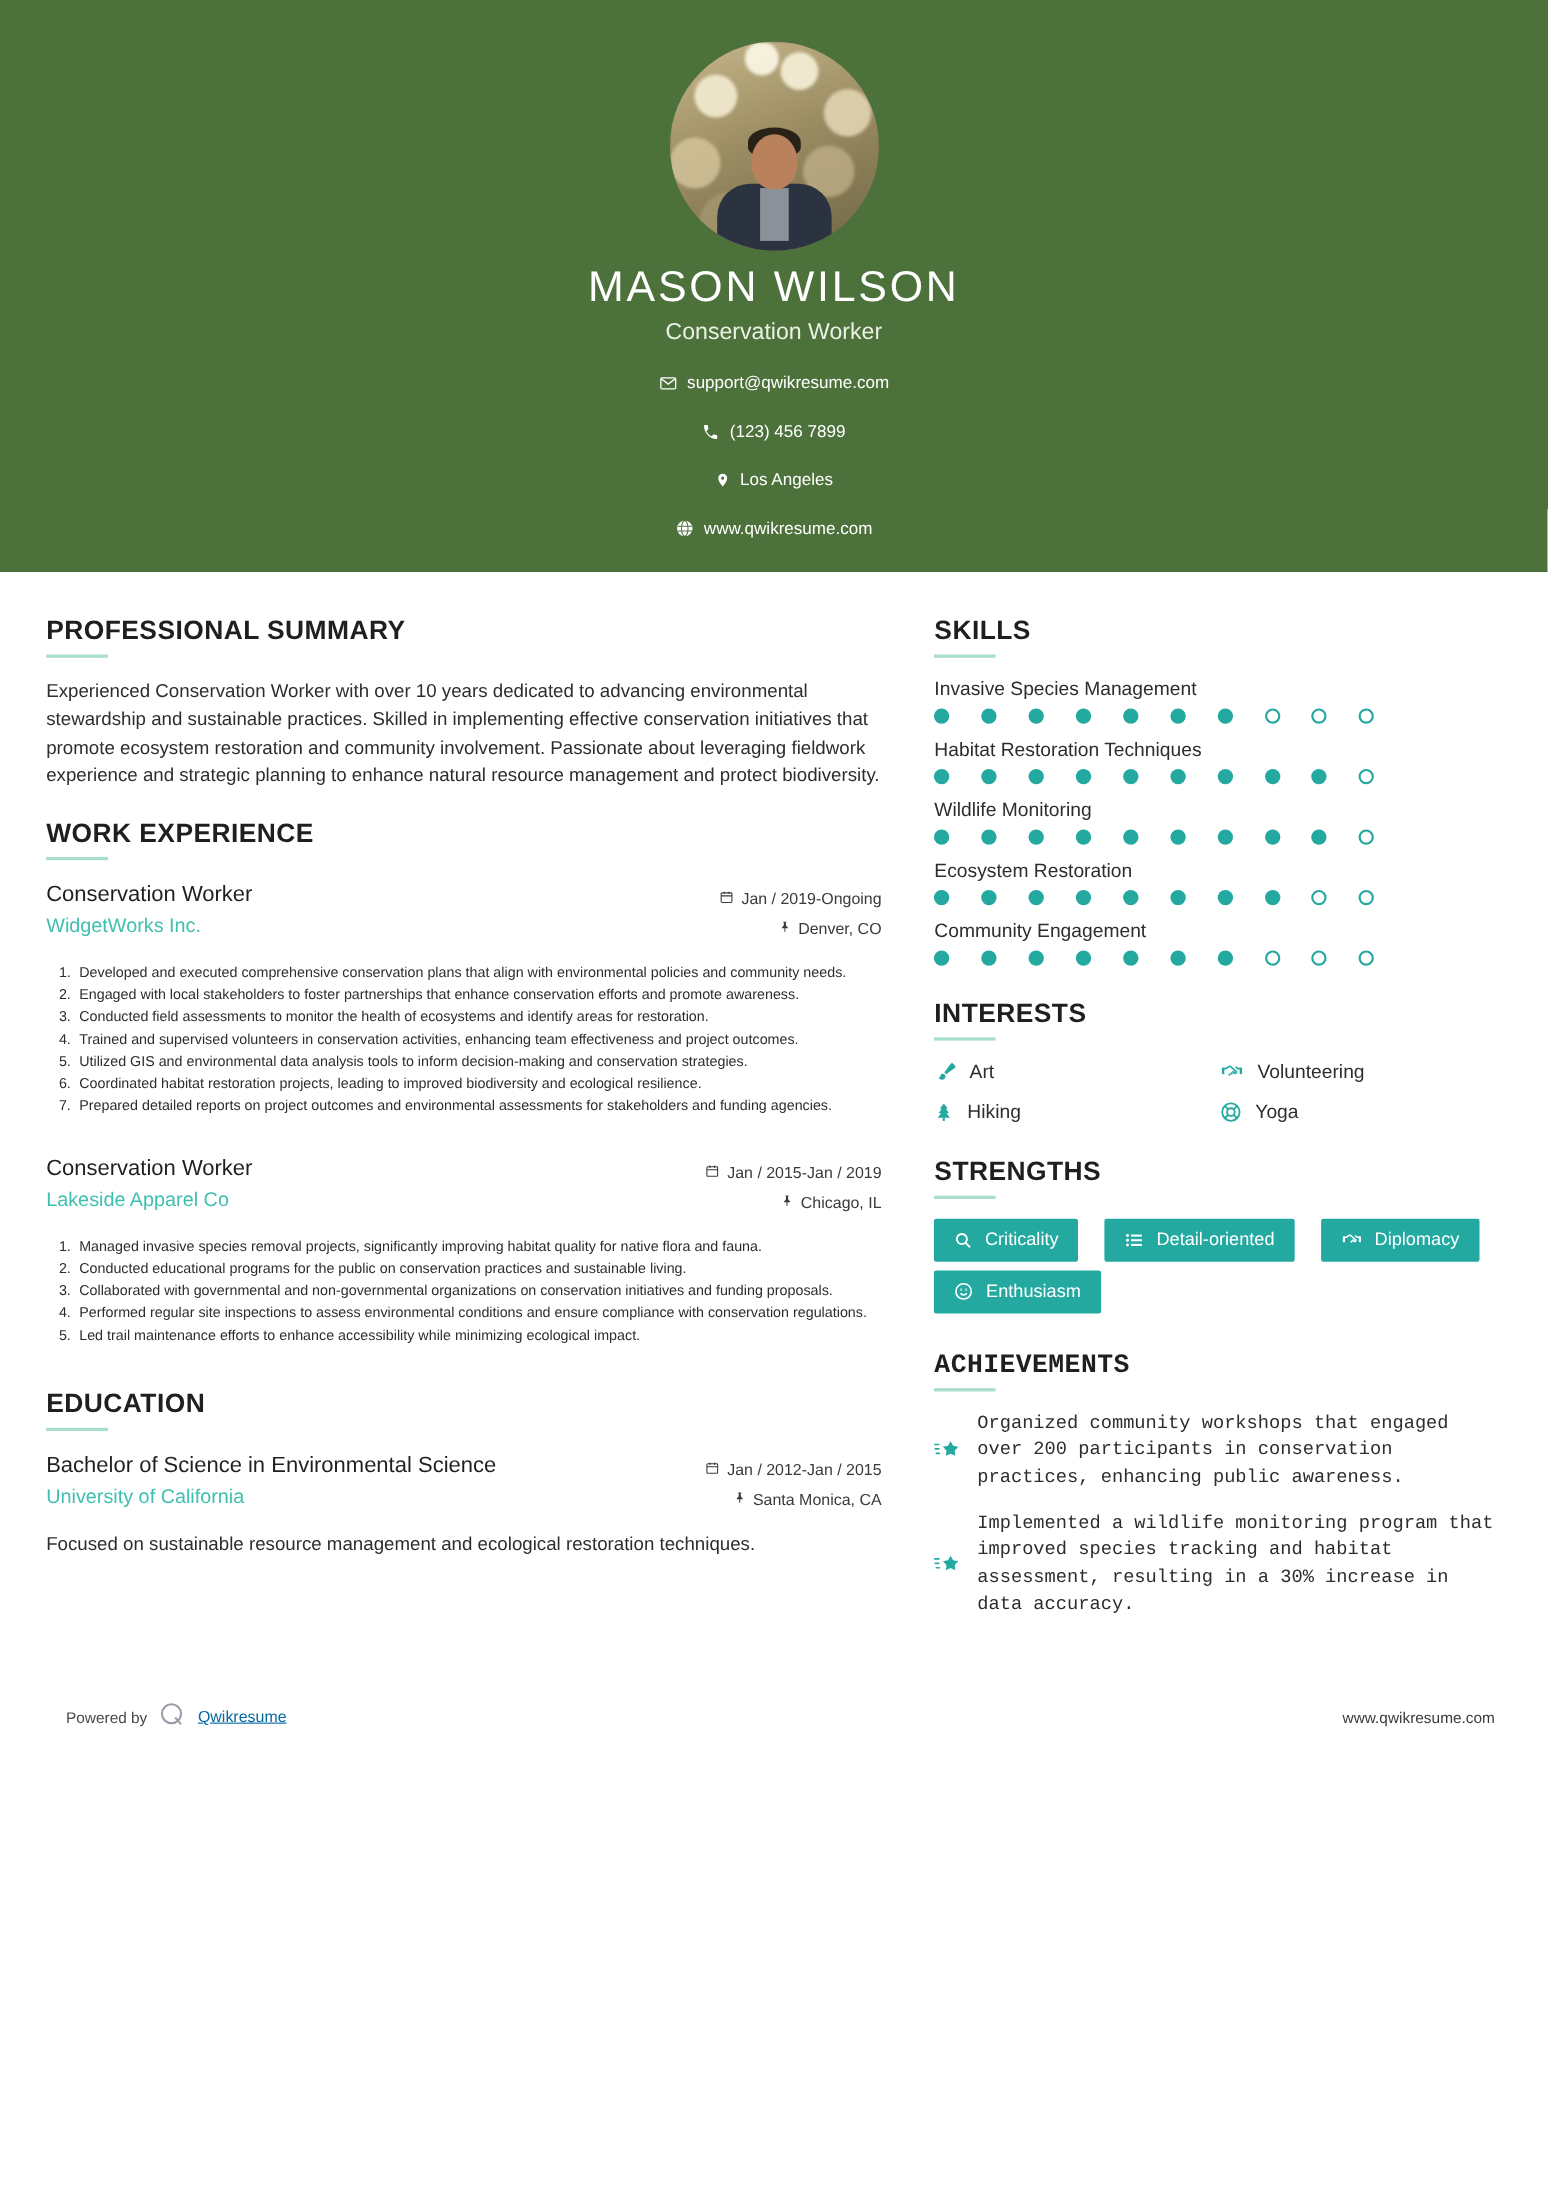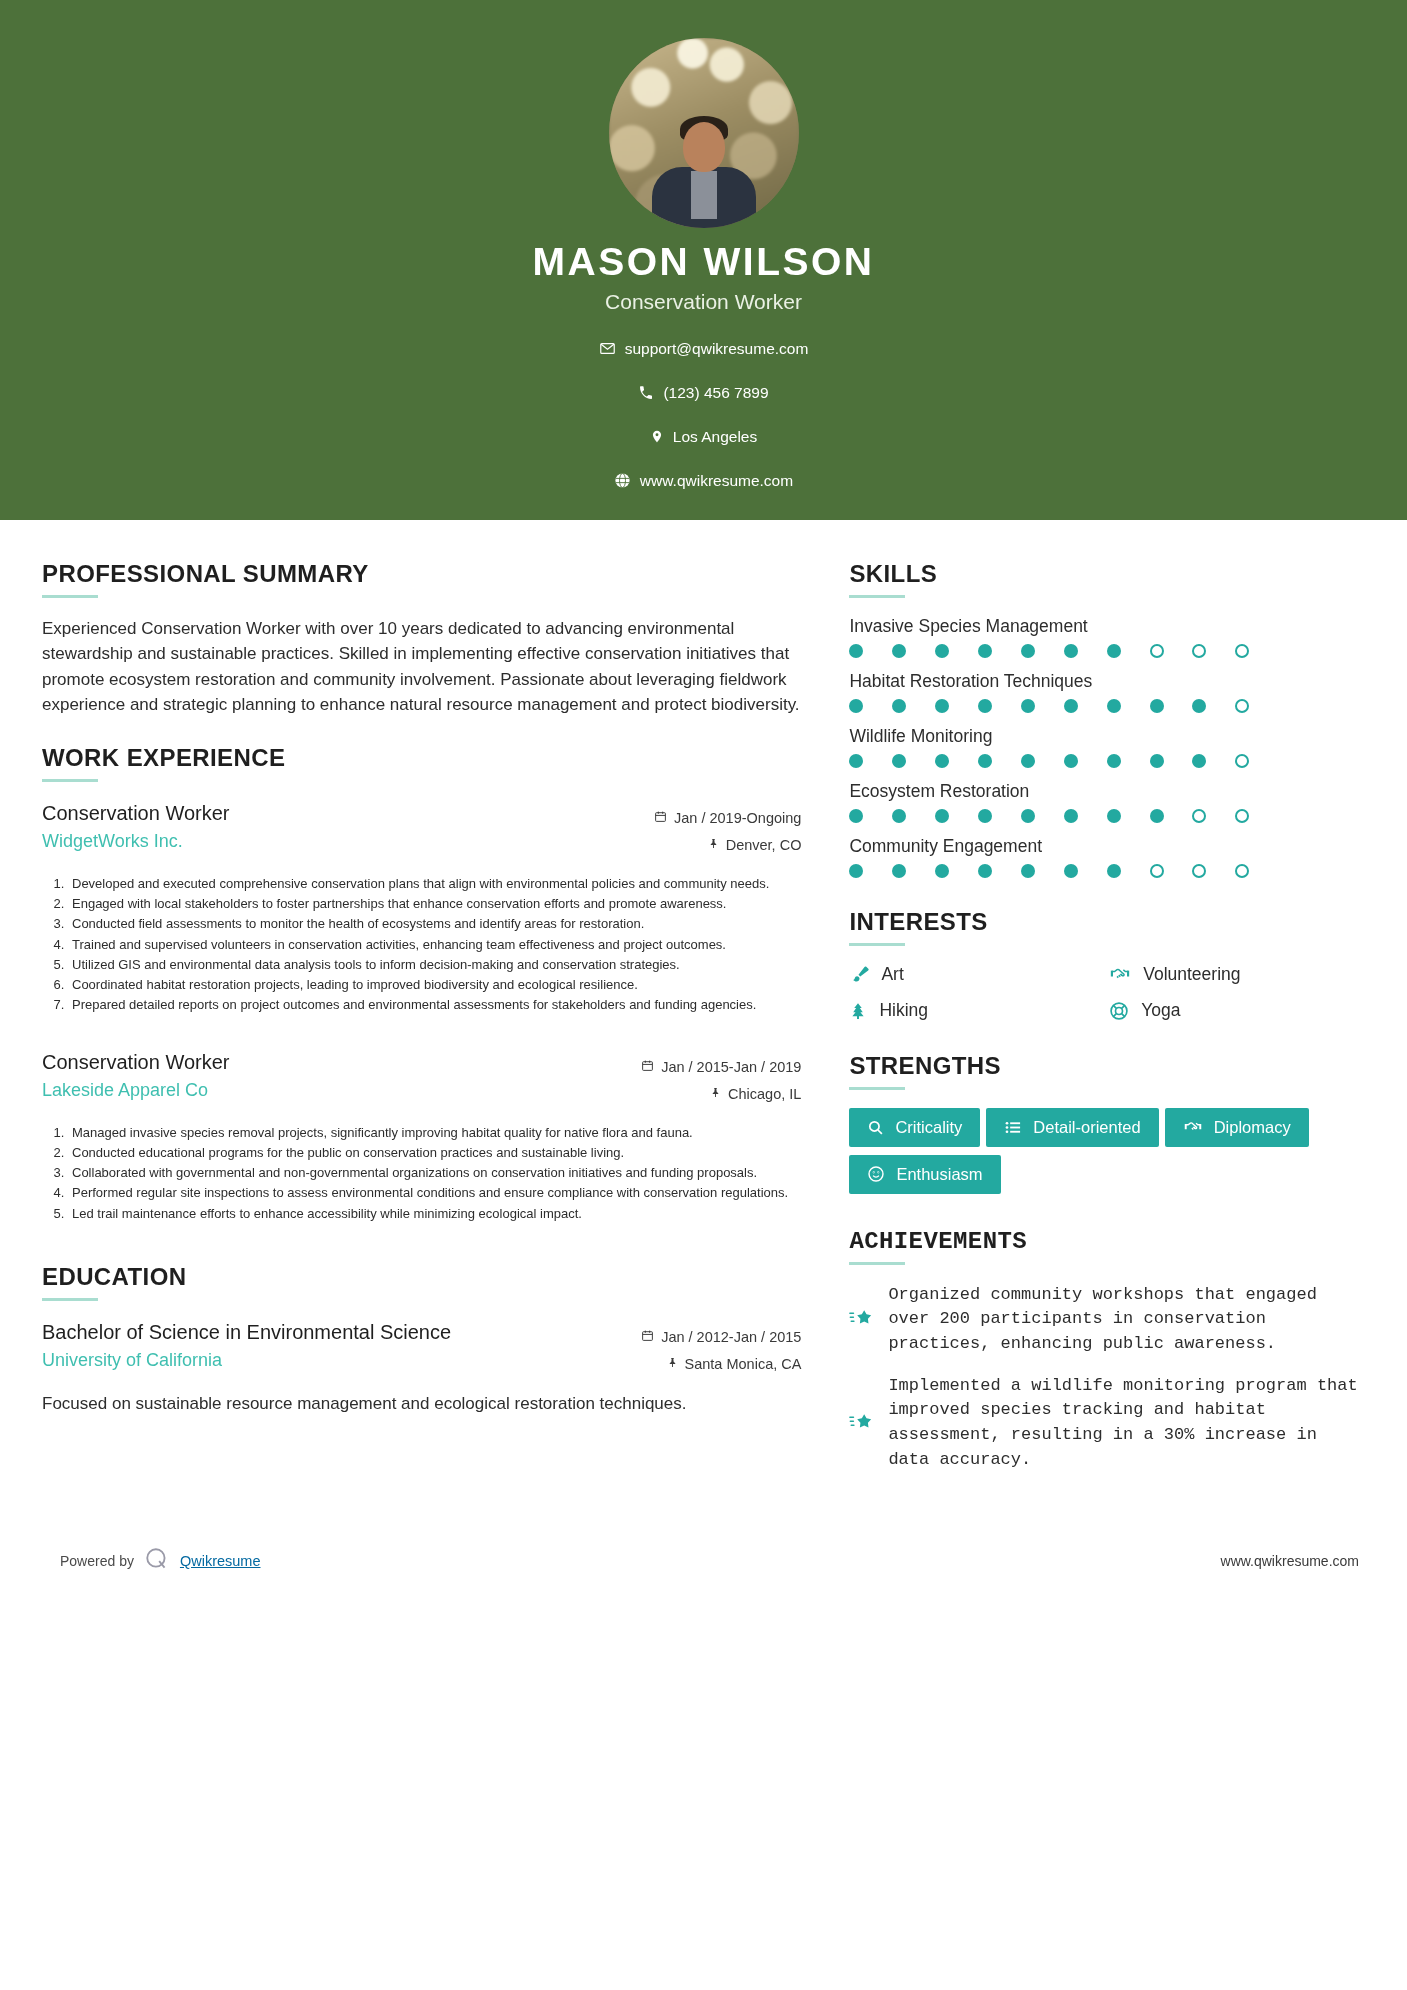--- a/index.html
+++ b/index.html
@@ -67,21 +67,21 @@
   }
   .av-shirt {
     position: absolute; left: 50%; top: 70%;
     transform: translateX(-50%);
     width: 26px; height: 48px;
     background: #8b9099;
   }
   .name {
     color: #ffffff;
     font-size: 39px;
-    font-weight: bold;
+    font-weight: normal;
     letter-spacing: 2.5px;
     line-height: 1.15;
   }
   .role {
     color: #eaf1e4;
     font-size: 21px;
     margin-top: 5px;
     font-weight: 400;
   }
   .contacts {
@@ -199,21 +199,21 @@
     gap: 12px;
     font-size: 17.5px;
     color: #2d2d2d;
   }
   .interest svg { display: block; }
 
   
   .strengths {
     display: flex;
     flex-wrap: wrap;
-    gap: 8px 6px;
+    gap: 8px 24px;
   }
   .strength {
     background: #23a9a0;
     color: #ffffff;
     font-size: 16.5px;
     padding: 10px 18px;
     display: flex;
     align-items: center;
     gap: 11px;
     border-radius: 2px;

